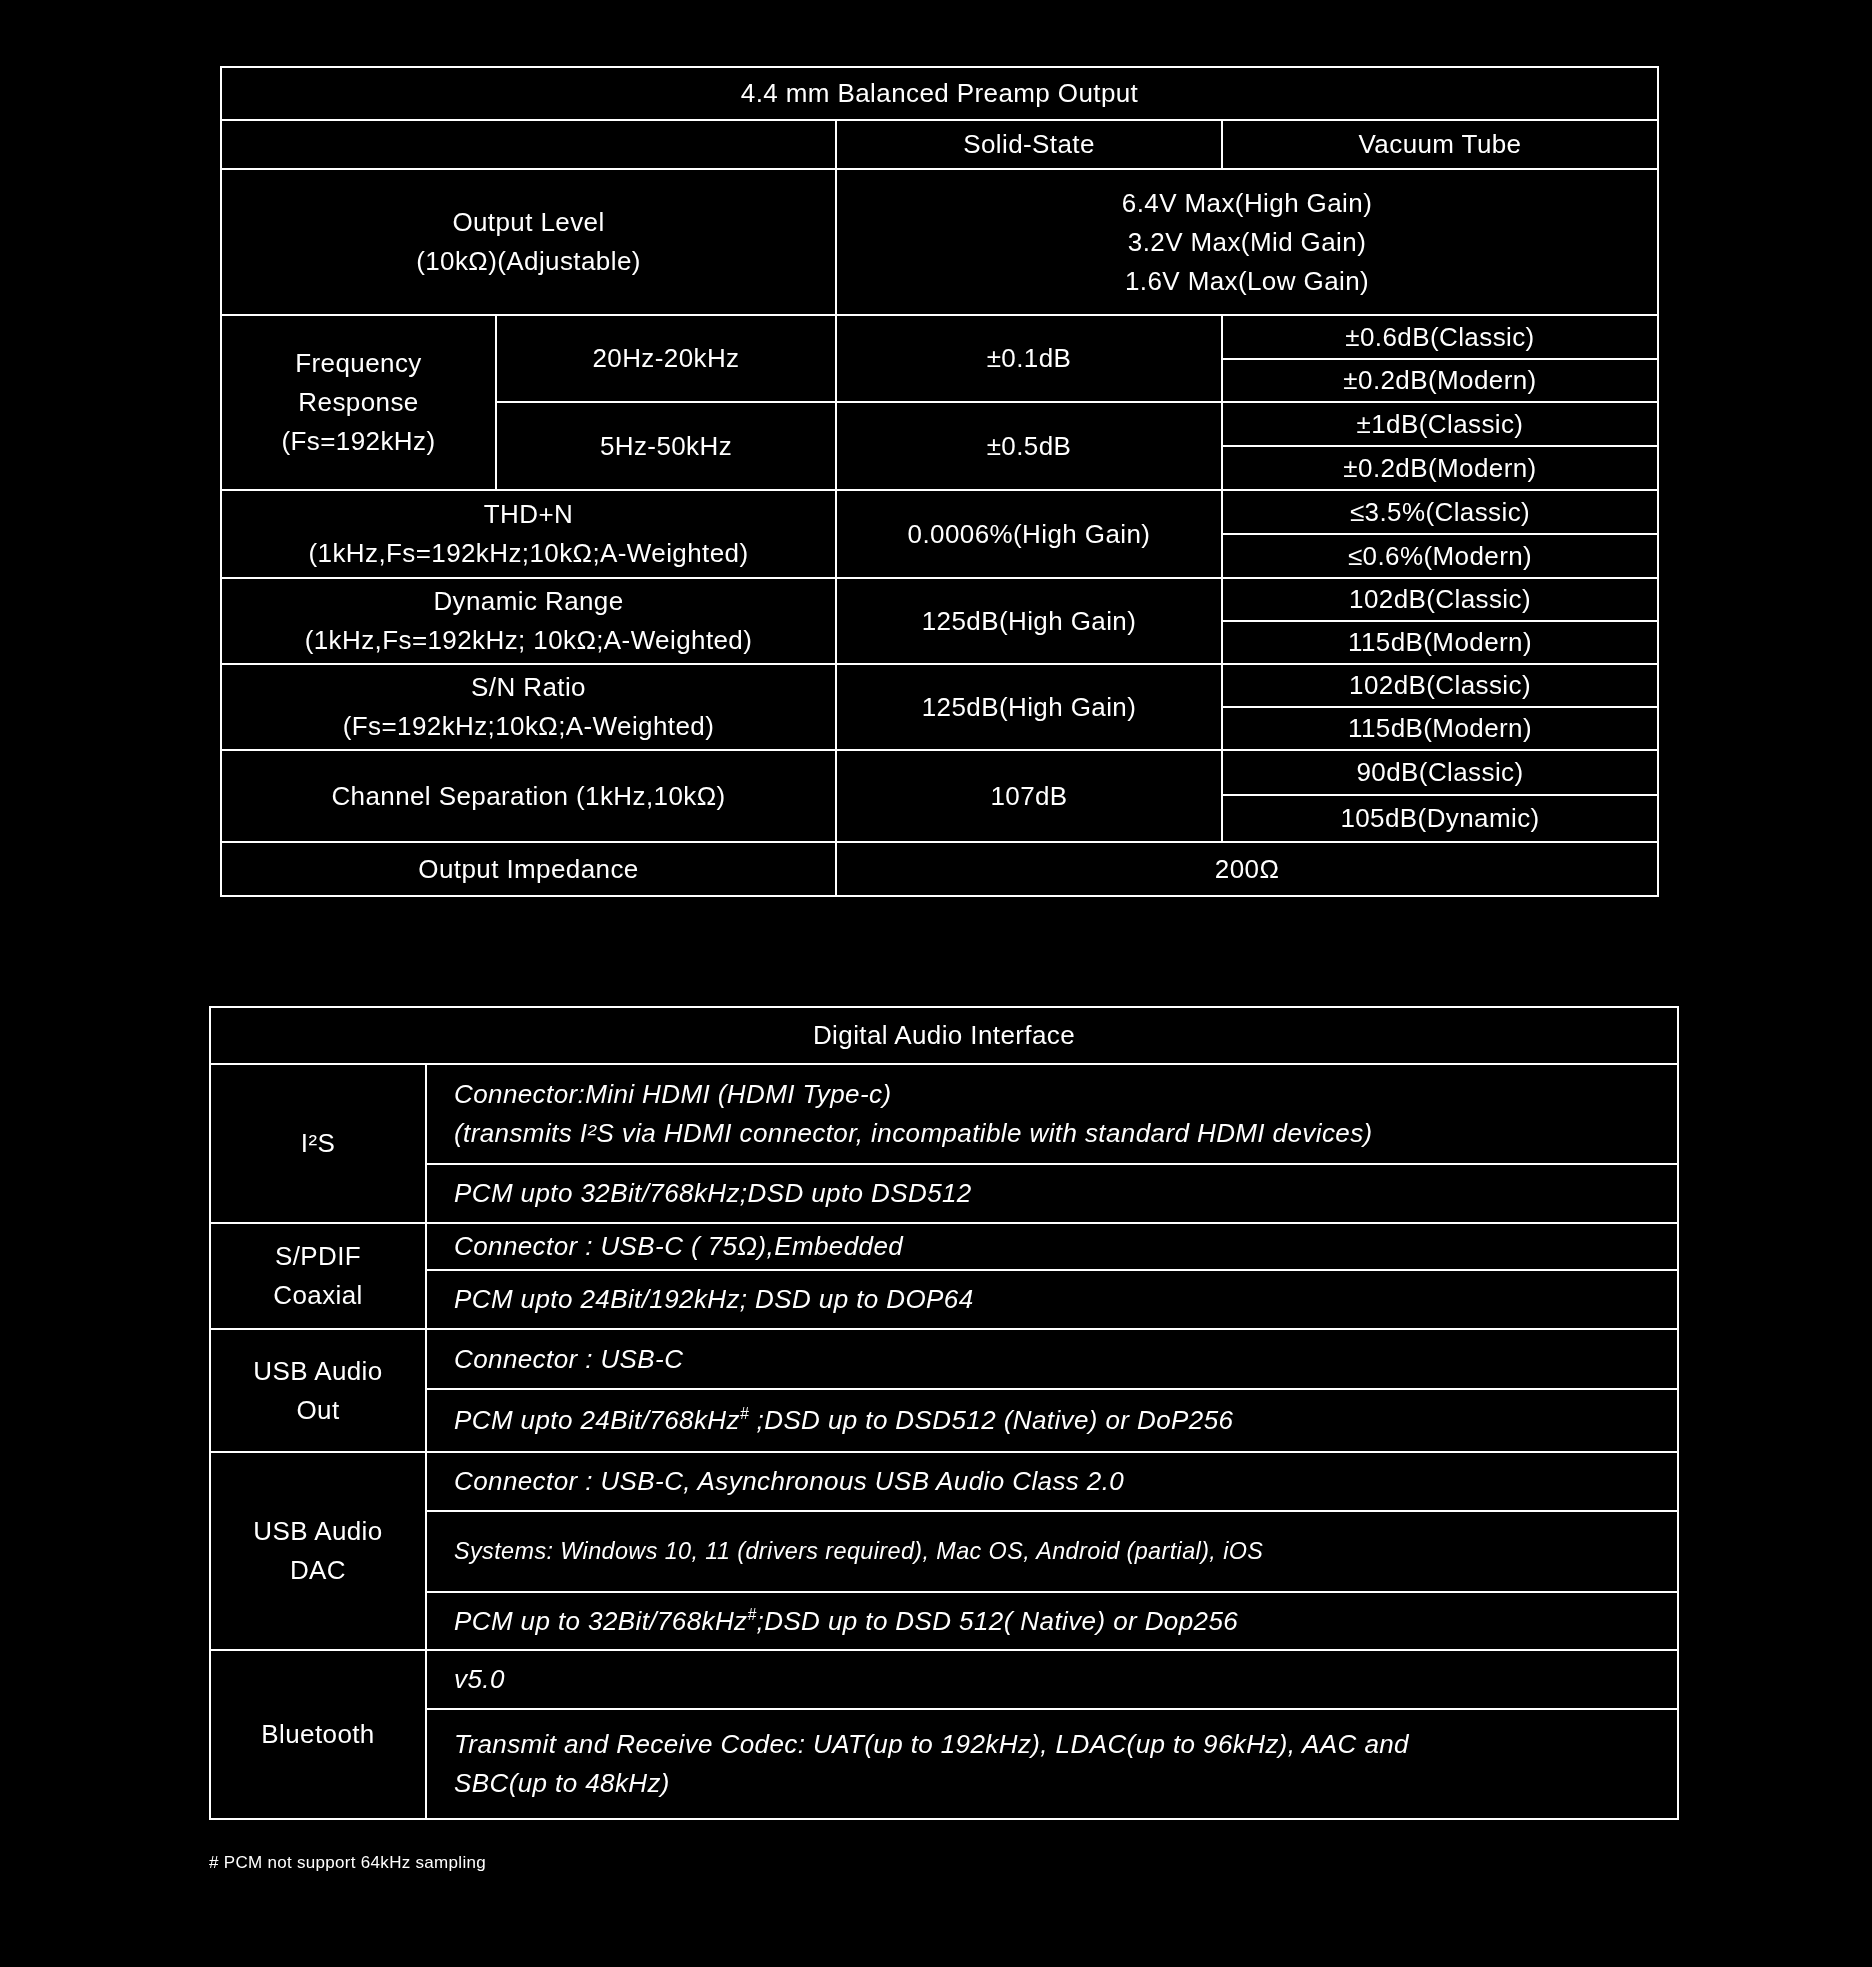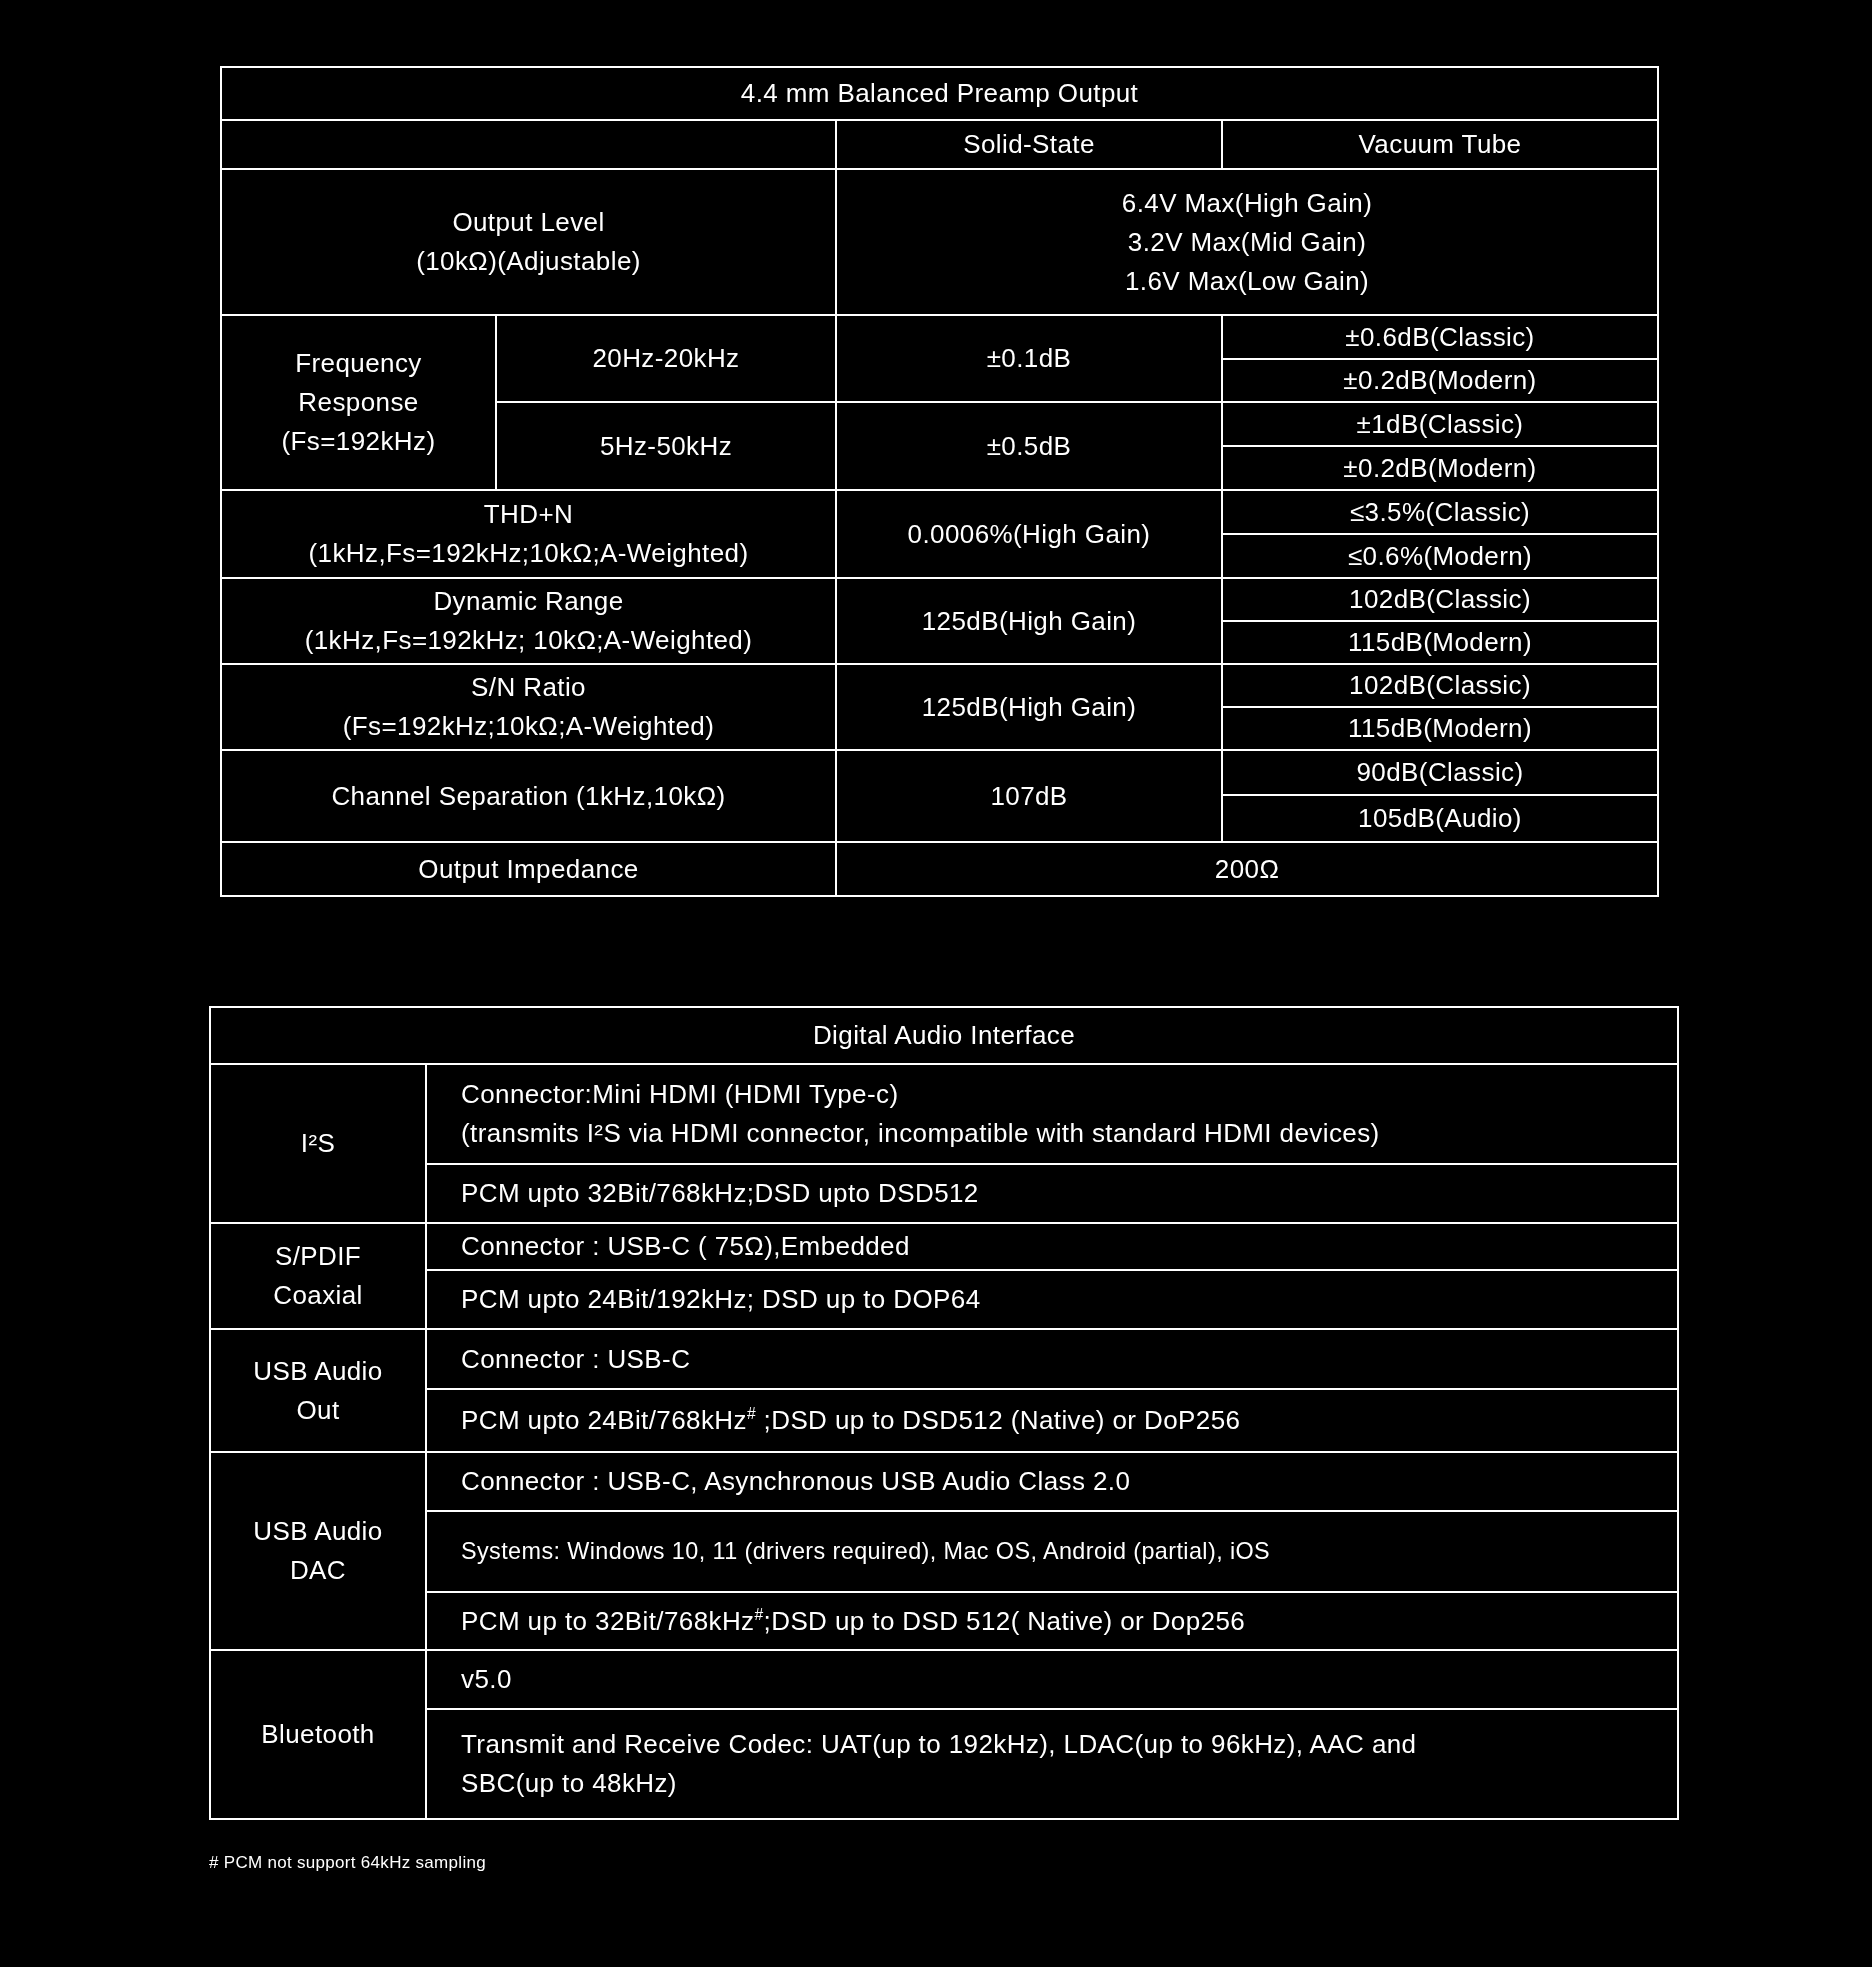--- a/index.html
+++ b/index.html
@@ -22,21 +22,21 @@
   td{
     border:2px solid #ffffff;
     text-align:center;
     vertical-align:middle;
     padding:0;
     overflow:hidden;
   }
   .t1{left:220px;top:66px;width:1438px;border:2.9px solid #ffffff;}
   .t2{left:209px;top:1006px;width:1468px;border:2.9px solid #ffffff;}
   .ln{line-height:39px;}
-  .t2 td.content{text-align:left;padding-left:34px;padding-right:13.7px;}
+  .t2 td.content{text-align:left;padding-left:27px;padding-right:13.7px;font-style:italic;}
   .t2 .sys{font-size:23.4px;}
   .sup{font-size:15.6px;vertical-align:super;line-height:0;}
   .footnote{
     position:absolute;left:209px;top:1853px;
     font-size:17px;letter-spacing:0.3px;color:#ffffff;
   }
 </style>
 </head>
 <body>
 
@@ -120,21 +120,21 @@
   </tr>
   <tr style="height:43px">
     <td>115dB(Modern)</td>
   </tr>
   <tr style="height:45px">
     <td colspan="2" rowspan="2">Channel Separation (1kHz,10kΩ)</td>
     <td rowspan="2">107dB</td>
     <td>90dB(Classic)</td>
   </tr>
   <tr style="height:47px">
-    <td>105dB(Audio)</td>
+    <td>105dB(Dynamic)</td>
   </tr>
   <tr style="height:54px">
     <td colspan="2">Output Impedance</td>
     <td colspan="2">200Ω</td>
   </tr>
 </tbody>
   </table>
 
 <table class="t2">
   <colgroup>

